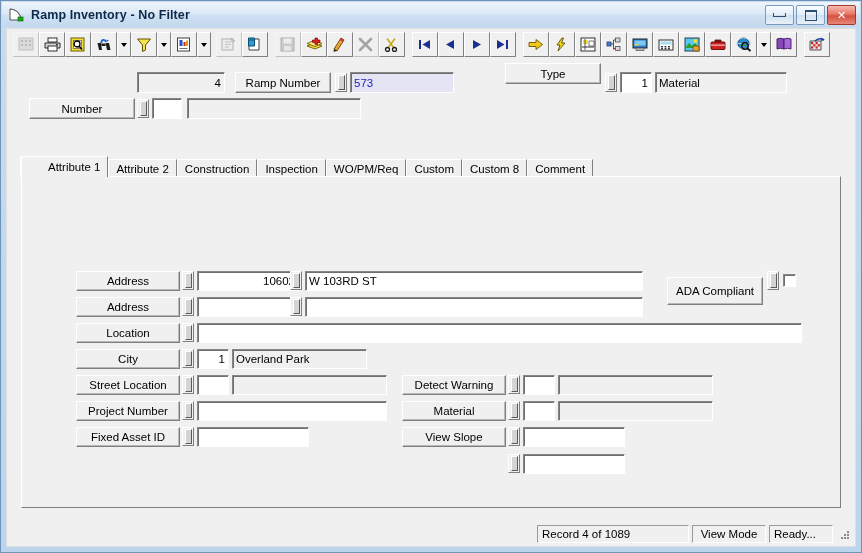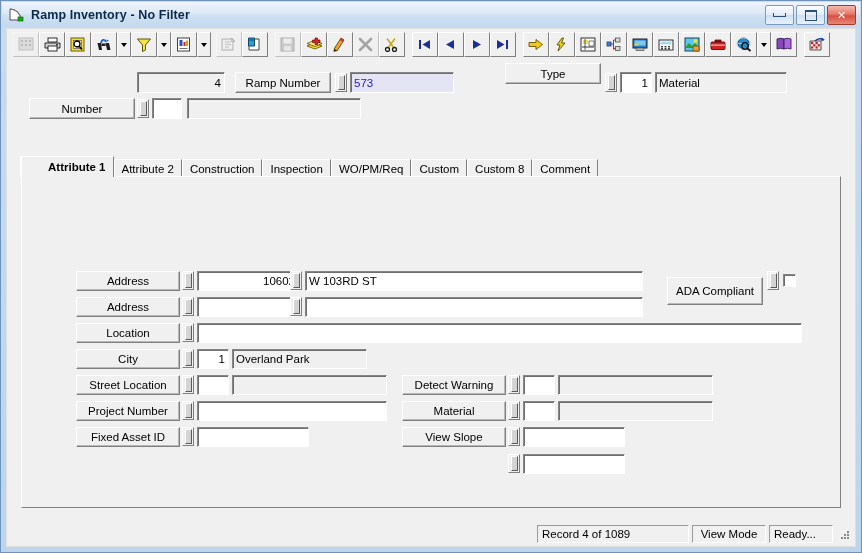--- a/index.html
+++ b/index.html
@@ -148,21 +148,21 @@
     font-size: 11.5px; color: #000;
     display: flex; align-items: center;
     border: 1px solid; border-color: #ffffff #7f7f7f transparent #ffffff;
     background: #f0f0f0;
     box-sizing: border-box;
     position: relative; top: 1px;
   }
   .tab.active {
     height: 21px; top: 0px;
     border-bottom: none;
-    font-weight: bold;
+    font-weight: normal;
     background: #f0f0f0;
     z-index: 3;
     box-shadow: -1px 0 0 #ffffff;
     padding-left: 26px;
   }
   .panel {
     position: absolute; left: 14px; top: 116px; right: 14px; bottom: 14px;
     border: 1px solid; border-color: #ffffff #7f7f7f #7f7f7f #ffffff;
     background: #f0f0f0;
     box-sizing: border-box;

